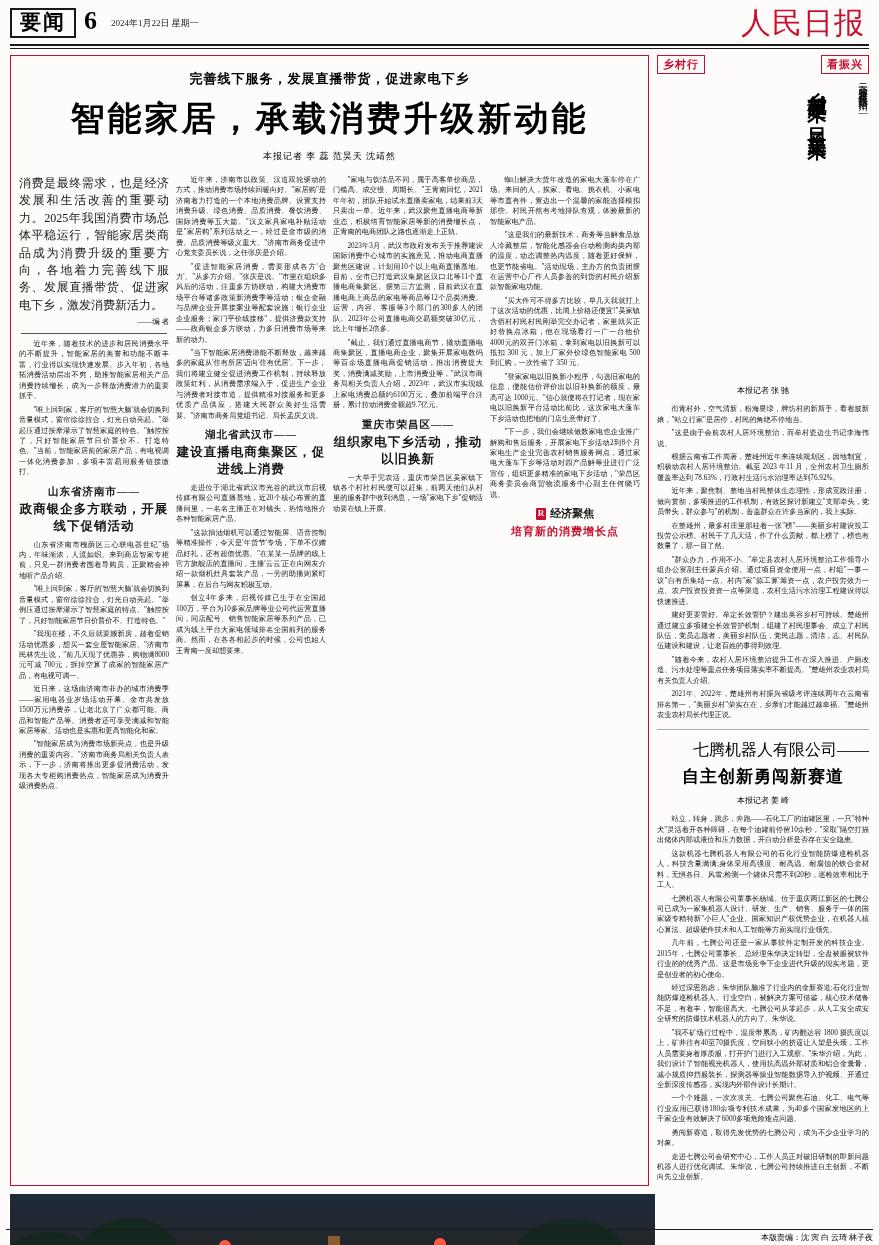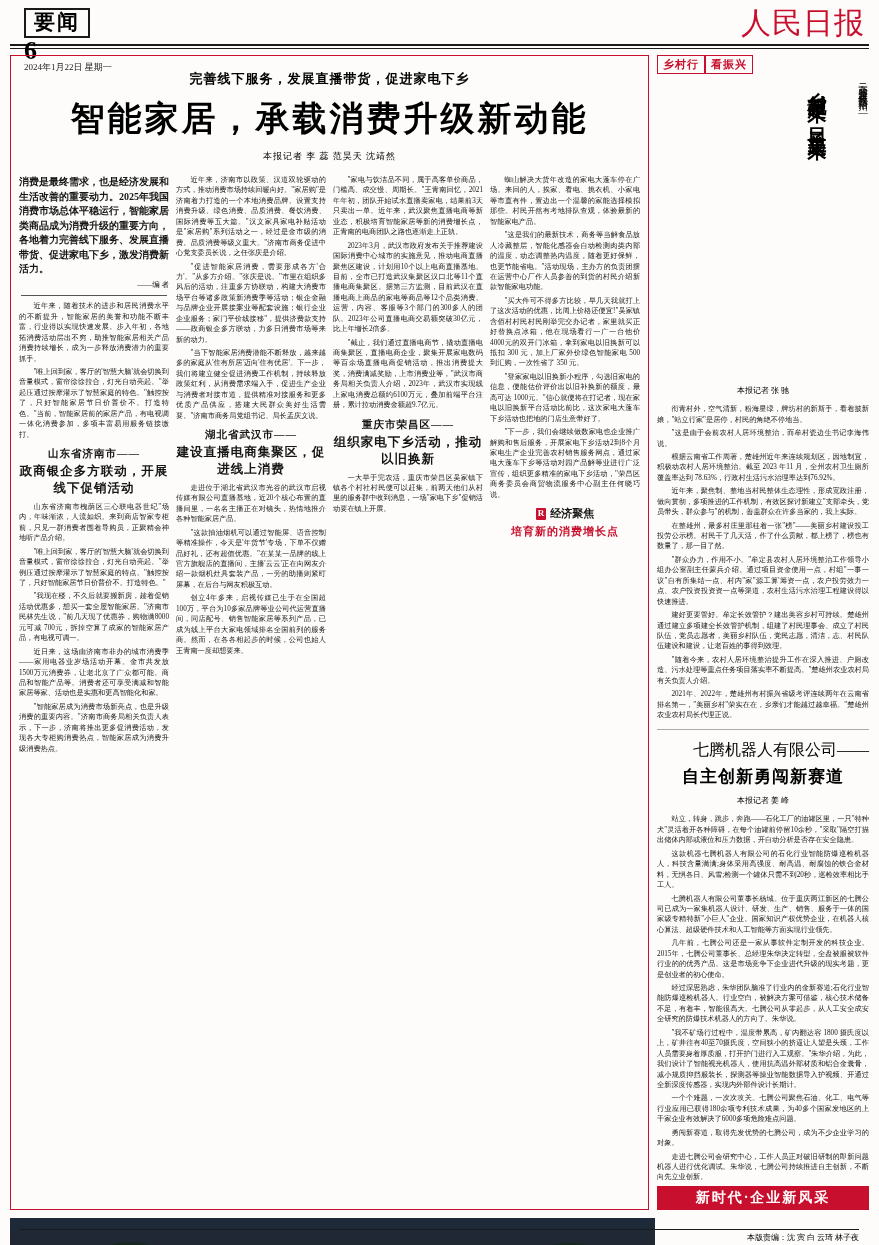--- a/index.html
+++ b/index.html
@@ -25,21 +25,20 @@
     display: flex;
     align-items: flex-start;
     justify-content: space-between;
     padding: 8px 10px 4px 10px;
     height: 44px;
     box-sizing: border-box;
   }
   .masthead-left {
     display: flex;
     align-items: baseline;
-    flex-direction: column;
   }
   .section-box {
     border: 2px solid #1a1a1a;
     padding: 2px 8px 3px 8px;
     font-size: 21px;
     font-weight: bold;
     letter-spacing: 2px;
     line-height: 1;
     font-family: "Liberation Serif", serif;
   }
@@ -133,24 +132,23 @@
   .col {
     flex: 1;
     min-width: 0;
   }
   .col p {
     margin: 0 0 3px 0;
     text-indent: 2em;
   }
   .col p.noindent { text-indent: 0; }
   .lead-mark {
-    font-size: 10px;
+    font-size: 12px;
     line-height: 1.45;
     margin: 0 0 3px 0;
-    font-weight: bold;
   }
   .sig {
     text-align: right;
     font-size: 7.5px;
     margin: 2px 0 4px 0;
   }
 
   
   .subhead {
     text-align: center;
@@ -200,20 +198,21 @@
     font-size: 11px;
     font-weight: bold;
     letter-spacing: 1px;
     margin-top: 2px;
   }
 
   
   .rail-tagbar {
     display: flex;
     align-items: flex-start;
+    justify-content: space-between;
   }
   .rail-tag {
     border: 1px solid #c8102e;
     color: #c8102e;
     font-size: 11px;
     font-weight: bold;
     letter-spacing: 1px;
     padding: 2px 5px;
     display: inline-block;
     line-height: 1.2;
@@ -295,21 +294,21 @@
     position: relative;
     overflow: hidden;
     background: #1a1410;
   }
 
   .footer-bar {
     position: absolute;
     left: 0; right: 0; bottom: 0;
     height: 16px;
     border-top: 1px solid #1a1a1a;
-    margin: 0 20px;
+    margin: 0 6px;
     font-size: 8px;
     text-align: right;
     padding-top: 2px;
     box-sizing: border-box;
   }
 </style>
 </head>
 <body>
 
 <div class="page">
@@ -433,23 +432,20 @@
         <p>这款机器七腾机器人有限公司的石化行业智能防爆巡检机器人，科技含量满满;身体采用高强度、耐高温、耐腐蚀的铁合金材料，无惧各日、风雪;检测一个罐体只需不到20秒，巡检效率相比手工人。</p>
         <p>七腾机器人有限公司董事长杨城。位于重庆两江新区的七腾公司已成为一家集机器人设计、研发、生产、销售、服务于一体的国家级专精特新"小巨人"企业。国家知识产权优势企业，在机器人核心算法、超级硬件技术和人工智能等方面实现行业领先。</p>
         <p>几年前，七腾公司还是一家从事软件定制开发的科技企业。2015年，七腾公司董事长、总经理朱华决定转型，全盘被服被软件行业的的优秀产品。这是市场竞争下企业进代升级的现实考题，更是创业者的初心使命。</p>
         <p>经过深思熟虑，朱华团队脑准了行业内的金新赛道;石化行业智能防爆巡检机器人。行业空白，被解决方案可借鉴，核心技术储备不足，有着丰，智能很高大。七腾公司从零起步，从人工安全成安全研究的防爆技术机器人的方向了。朱华说。</p>
         <p>"我不矿场行过程中，温度带累高，矿内翻达容 1800 摄氏度以上，矿井往有40至70摄氏度，空间狭小的挤逼让人望是头颈，工作人员需要身着厚质服，打开护门进行入工观察。"朱华介绍，为此，我们设计了智能视光机器人，使用抗高温外部材质和铝合金囊骨，减小规质抑挡服装长，探测器等操业智能数据导入护视频、开通过全新深度传感器，实现内外部件设计长期计。</p>
         <p>一个个难题，一次次攻关。七腾公司聚焦石油、化工、电气等行业应用已获得180余项专利技术成果，为40多个国家发地区的上千家企业有效解决了6000多项危险难点问题。</p>
         <p>勇闯新赛道，取得先发优势的七腾公司，成为不少企业学习的对象。</p>
         <p>走进七腾公司会研究中心，工作人员正对破旧研制的即新问题机器人进行优化调试。朱华说，七腾公司持续推进自主创新，不断向先立业创新。</p>
       </div>
 
-      <div class="newera">
-        <div class="newera-bar">新时代·企业新风采</div>
-      </div>
     </div>
   </div>
 
   <div class="photo-wrap">
     <div class="photo">
       <svg width="645" height="290" viewBox="0 0 645 290" preserveAspectRatio="none">
         <defs>
           <linearGradient id="sky" x1="0" y1="0" x2="0" y2="1">
             <stop offset="0%" stop-color="#1d2a3a"></stop>
             <stop offset="45%" stop-color="#2e2013"></stop>

